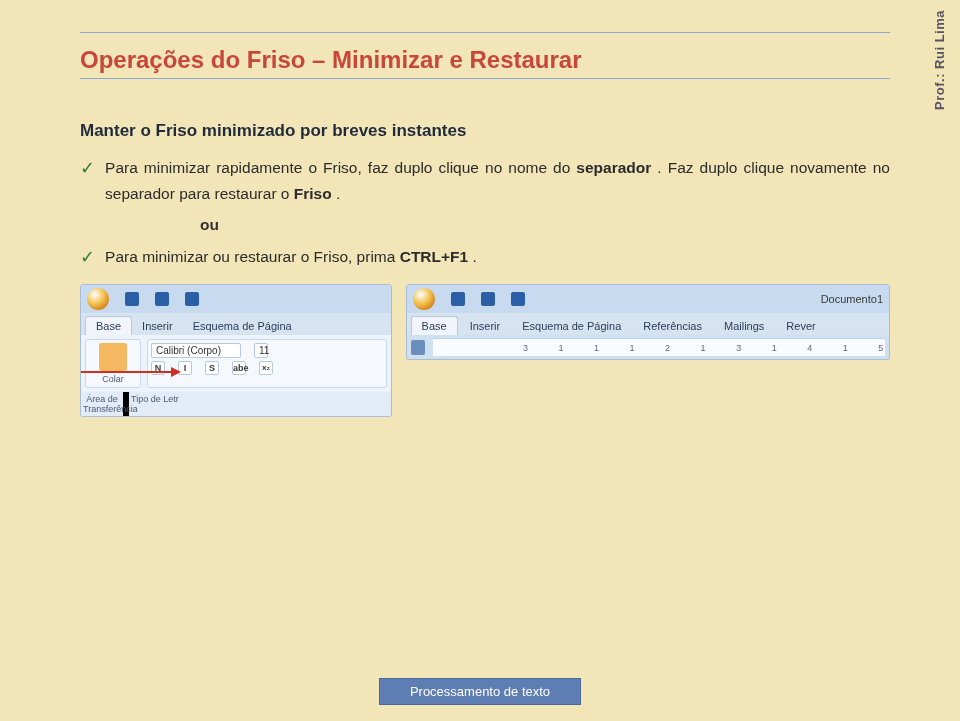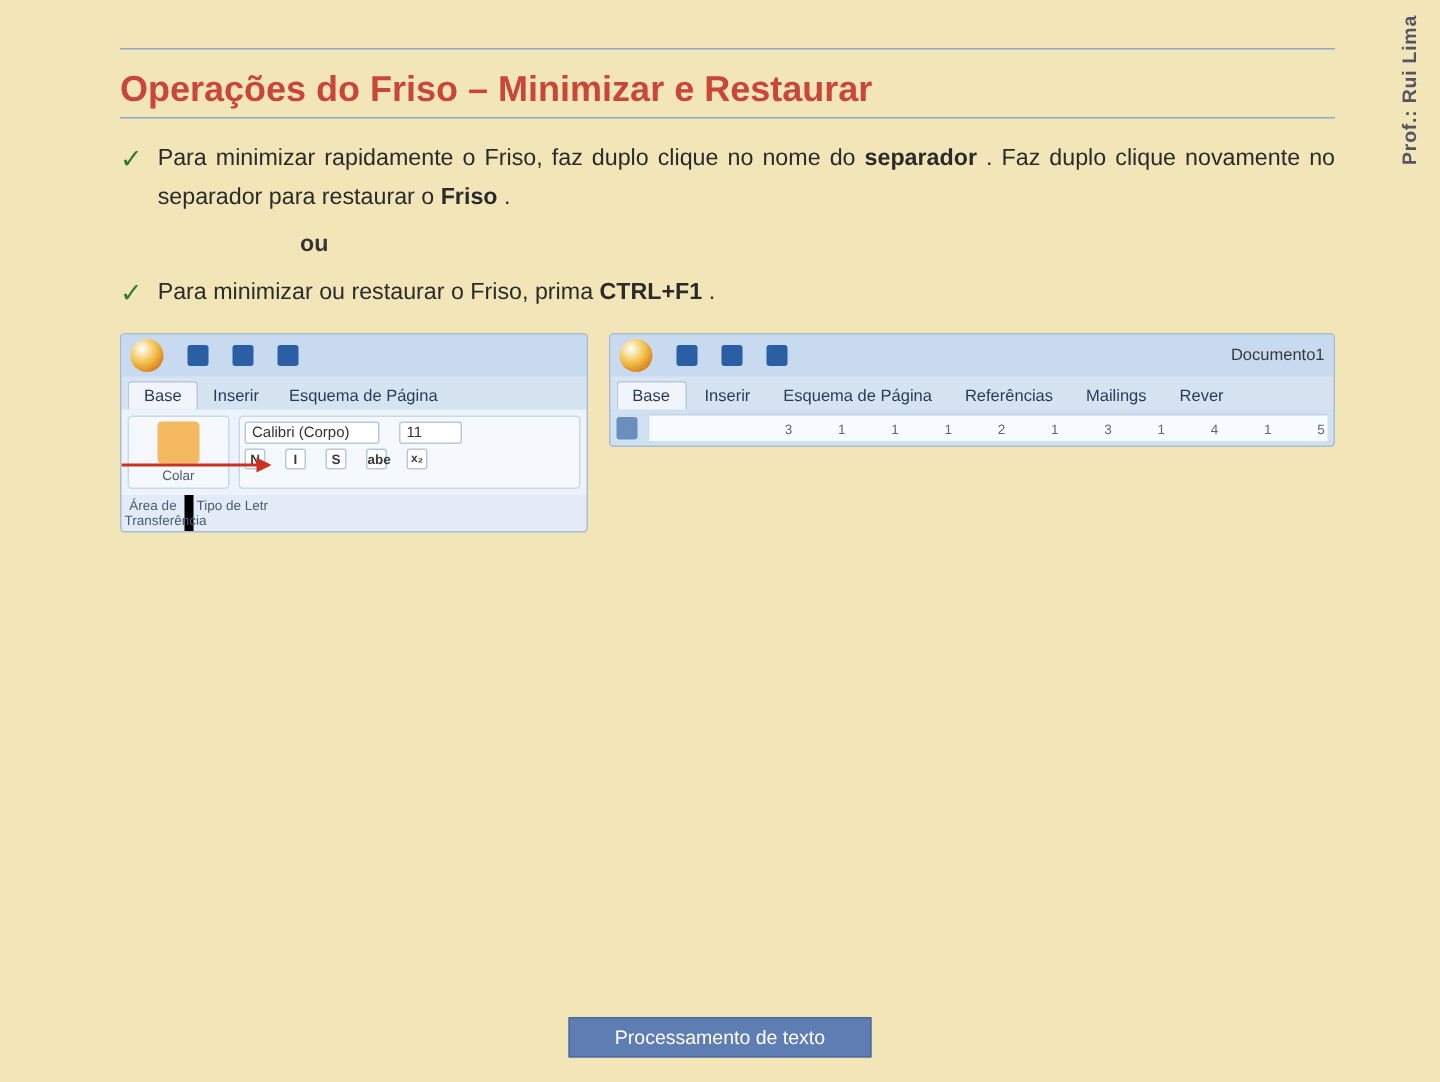--- a/index.html
+++ b/index.html
@@ -46,20 +46,21 @@
 </head>
 <body>
 <div class="page">
 
 <span class="vline-author">Prof.: Rui Lima</span>
 
 <div class="hrule"></div>
 <div class="title">Operações do Friso – Minimizar e Restaurar</div>
 <div class="hrule"></div>
 
+<div class="subtitle">Manter o Friso minimizado por breves instantes</div>
 
 <div class="body-text bullet">
   <span class="tick">✓</span>
   <p>
     <span>Para minimizar rapidamente o Friso, faz duplo clique no nome do </span>
     <b>separador</b>
     <span>. Faz duplo clique novamente no separador para restaurar o </span>
     <b>Friso</b>
     <span>.</span>
   </p>
@@ -85,28 +86,28 @@
       <span class="ic"></span>
       <span class="ic"></span>
     </div>
     <div class="tabs">
       <div class="tab active">Base</div>
       <div class="tab">Inserir</div>
       <div class="tab">Esquema de Página</div>
       <div class="arrow"></div>
     </div>
     <div class="groups">
-      <div class="grp" style="width:68px">
+      <div class="grp" style="width:56px">
         <div class="clip"></div>
         <div class="lbl">Colar</div>
       </div>
       <div class="grp" style="flex:1;align-items:flex-start">
         <div class="fontrow">
           <div class="sel" style="width:90px">Calibri (Corpo)</div>
-          <div class="sel" style="width:42px">11</div>
+          <div class="sel" style="width:14px">11</div>
         </div>
         <div class="fontrow">
           <div class="minibtn">N</div>
           <div class="minibtn">I</div>
           <div class="minibtn">S</div>
           <div class="minibtn">abe</div>
           <div class="minibtn" style="font-size:8px">x₂</div>
         </div>
       </div>
     </div>

